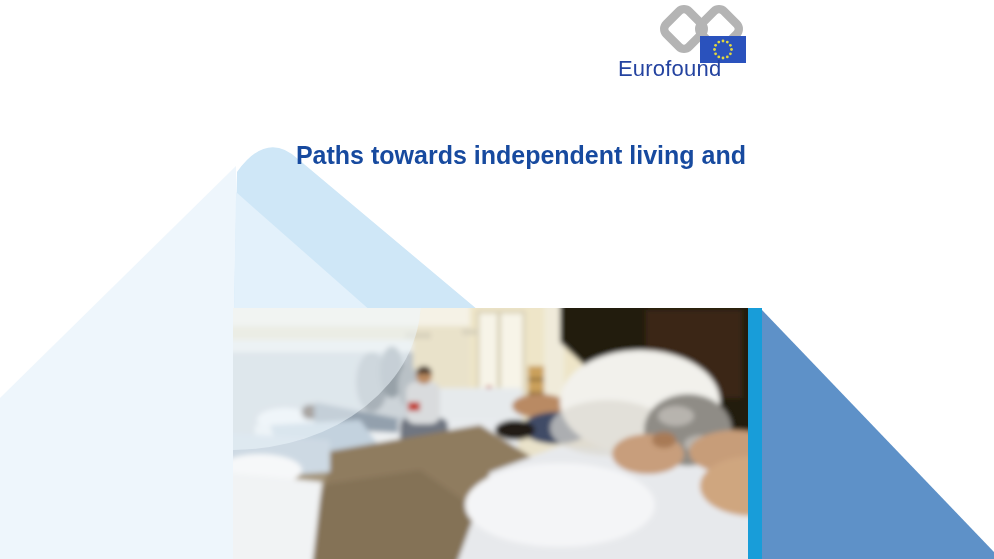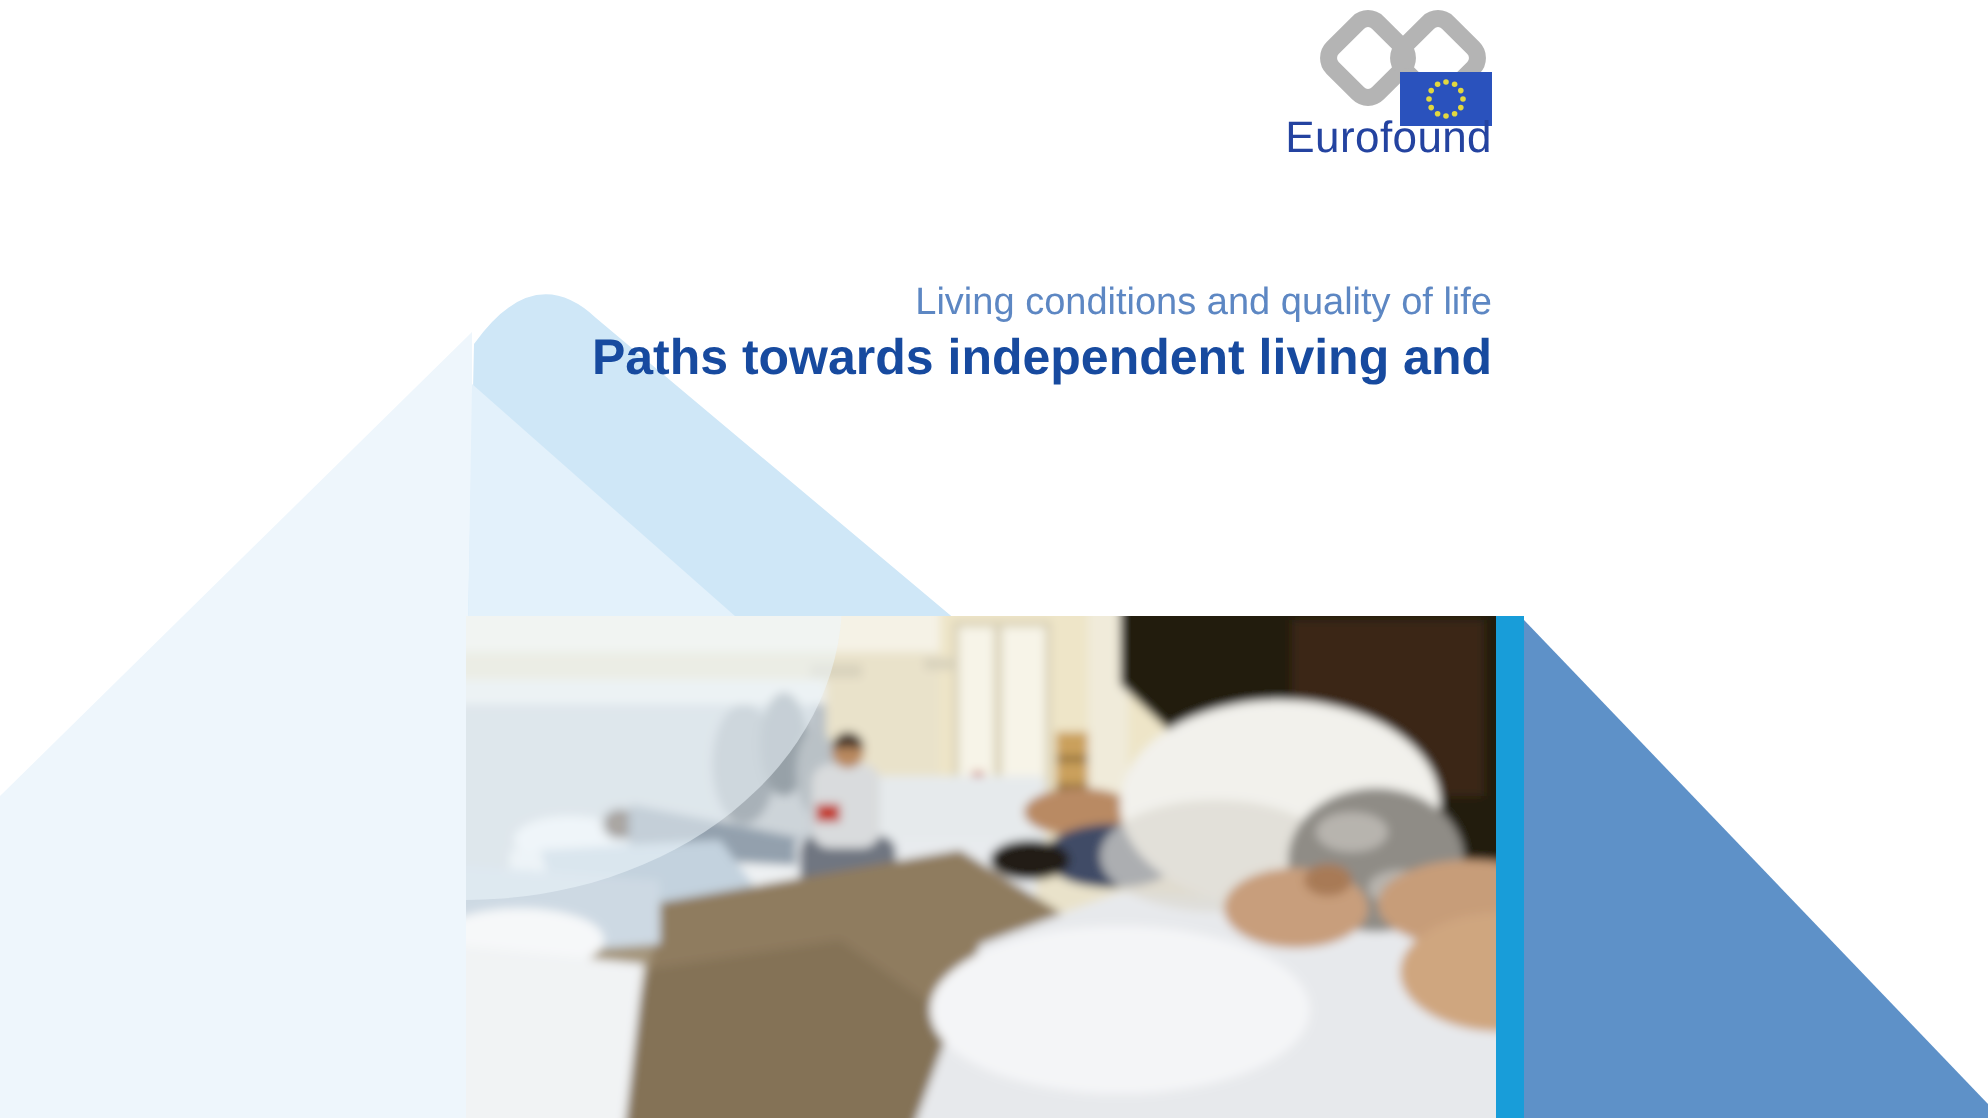--- a/index.html
+++ b/index.html
@@ -11,21 +11,21 @@
   
   .c-lightest{fill:var(--tri-lightest,#eef6fc);}
   .c-mountain{fill:var(--tri-mountain,#cfe7f7);}
   .c-sliver{fill:var(--tri-sliver,#e3f1fb);}
   .c-strip{fill:var(--strip-cyan,#189dd9);}
   .c-righttri{fill:var(--tri-right,#5e91c8);}
 
   
   .logo{position:absolute;left:618px;top:0;width:136px;height:88px;}
   .logo svg{position:absolute;left:0;top:0;}
-  .wordmark{position:absolute;left:0;top:56px;width:128px;text-align:right;
+  .wordmark{position:absolute;left:0;top:56px;width:128px;text-align:left;
             font-size:22px;letter-spacing:0.2px;color:var(--wordmark-blue,#2443a0);}
 
   
   .titles{position:absolute;top:141px;right:248px;text-align:right;white-space:nowrap;}
   .series{font-size:19px;color:var(--series-blue,#5d87c3);margin-bottom:2px;}
   .title{font-size:25px;font-weight:bold;line-height:28px;color:var(--title-blue,#174a9f);}
 </style>
 </head>
 <body>
 
@@ -161,17 +161,16 @@
             <circle cx="96.5" cy="49.5" r="1.4"></circle>
           <circle cx="97.6" cy="45.3" r="1.4"></circle>
             <circle cx="100.8" cy="42.1" r="1.4"></circle>
         </g>
       </g>
     </svg>
     <div class="wordmark">Eurofound</div>
   </div>
 
   <div class="titles">
-    <div class="series">Living conditions and quality of life</div>
     <div class="title"><span>Paths towards independent living and</span><br></div>
   </div>
 
 </div>
 
 </body></html>

